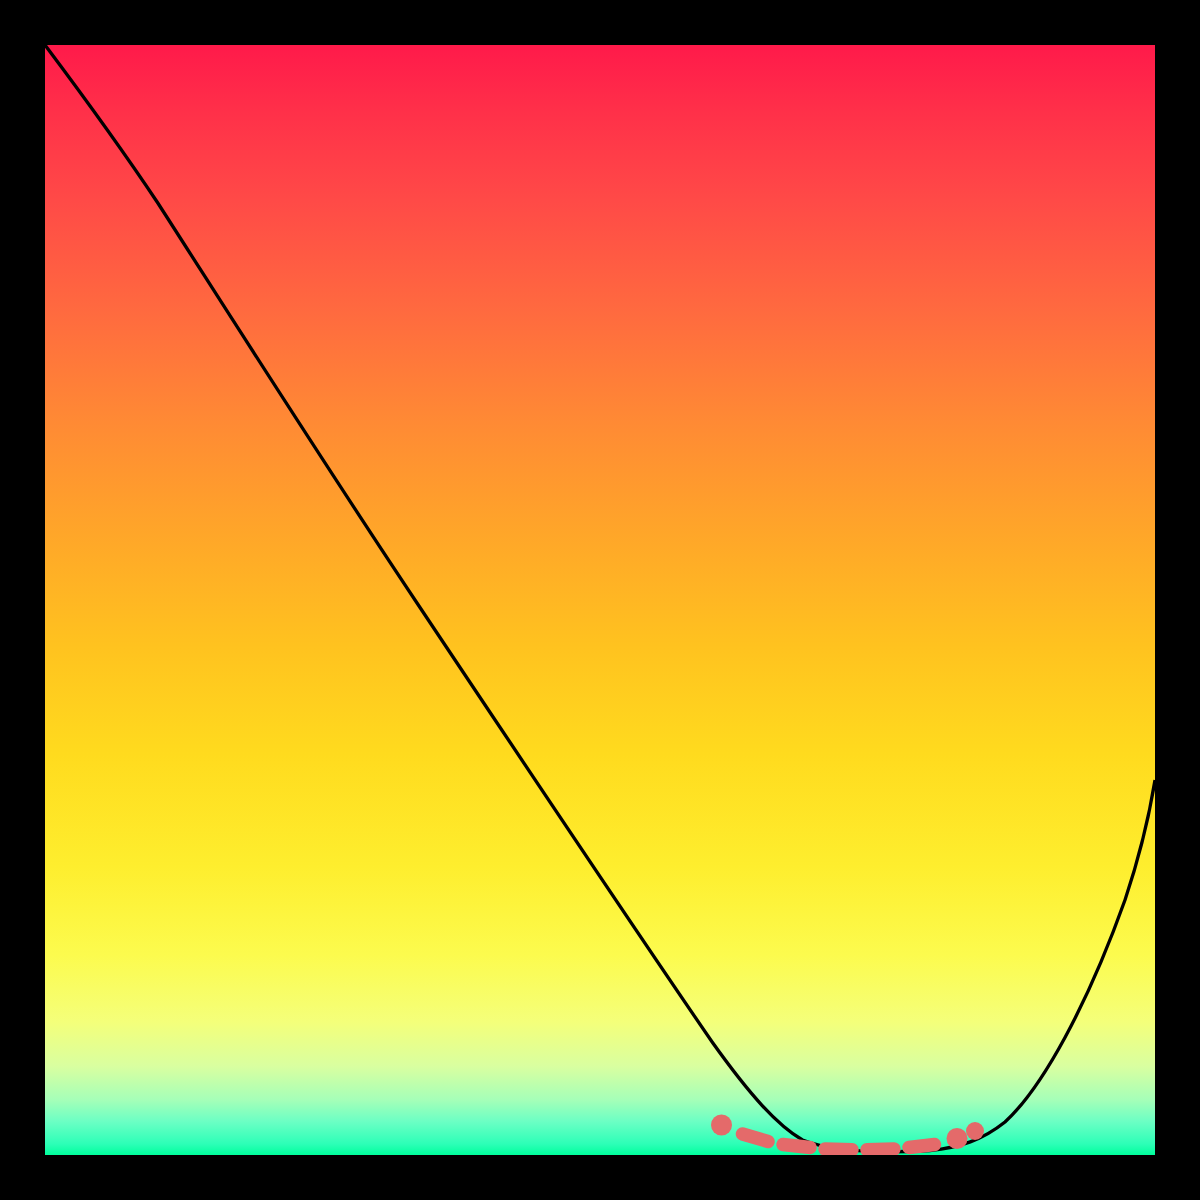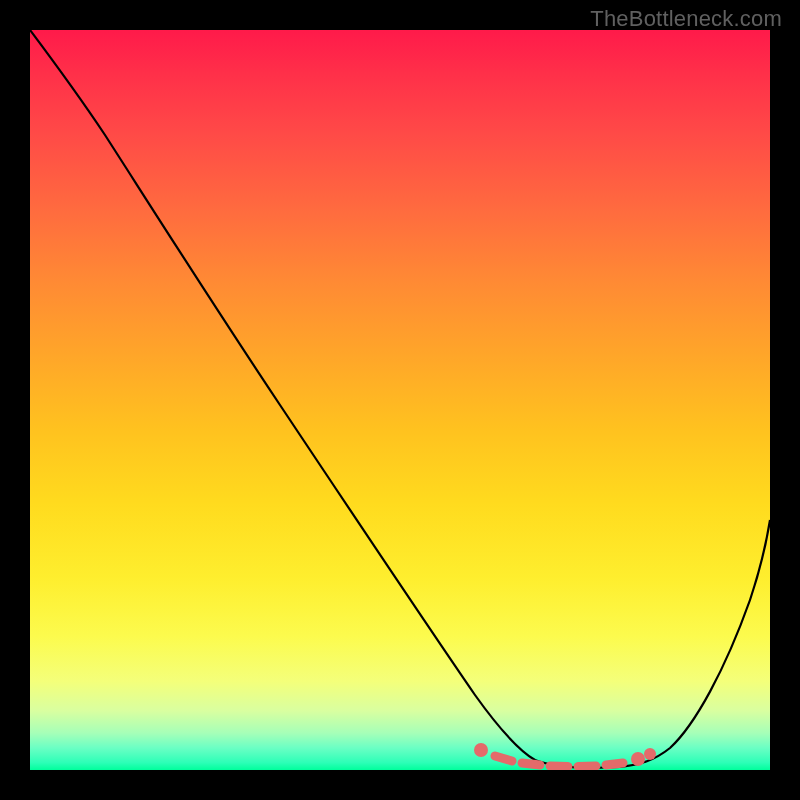--- a/index.html
+++ b/index.html
@@ -58,21 +58,20 @@
     stroke: #e46a6a;
     stroke-width: 9;
     stroke-linecap: round;
   }
 </style>
 </head>
 <body>
 
 <div class="frame">
 
-  <div class="watermark">TheBottleneck.com</div>
 
   <div class="plot">
     <div class="gradient"></div>
 
     <svg class="curve" viewBox="0 0 740 740" preserveAspectRatio="none">
       <path d="M 0 0
                C 30 40, 55 75, 75 105
                C 120 175, 180 270, 250 375
                C 320 480, 390 585, 445 665
                C 470 700, 488 720, 505 730

